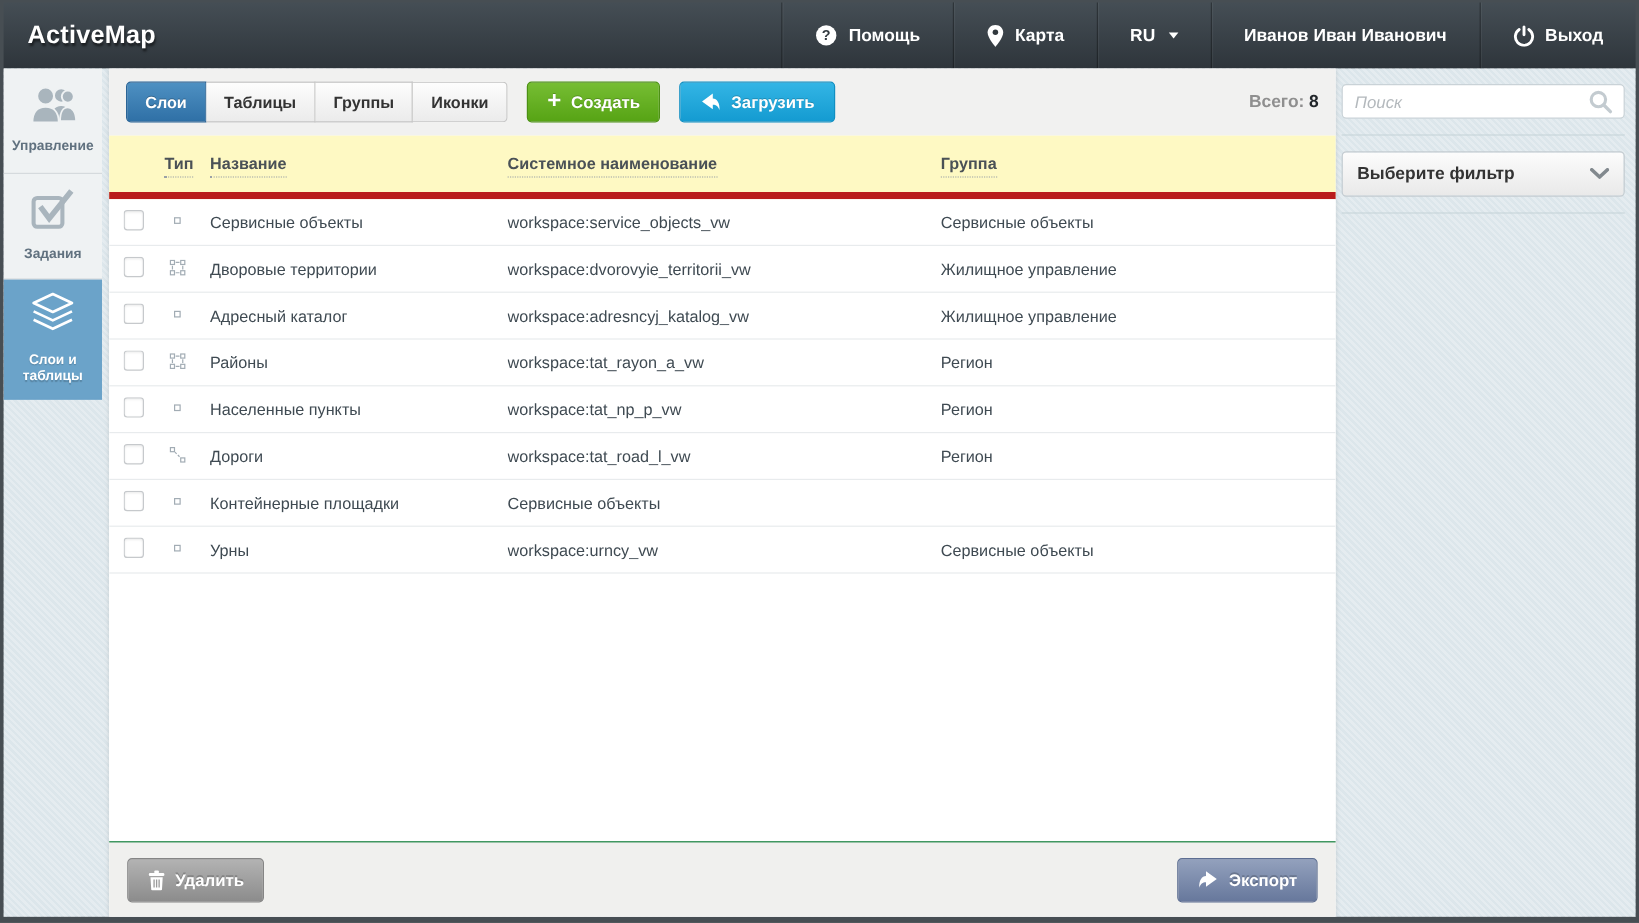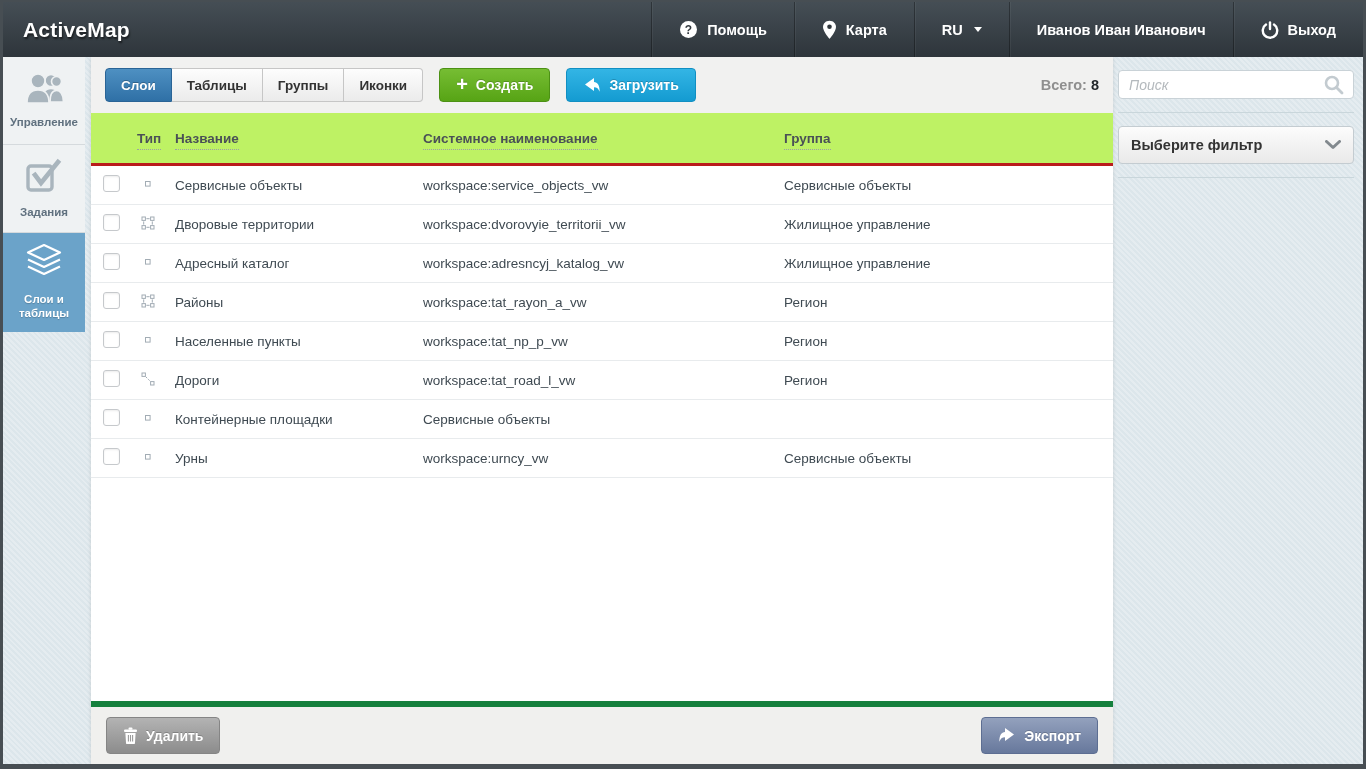--- a/index.html
+++ b/index.html
@@ -37,30 +37,30 @@
   .tab.active { color:#fff; background:linear-gradient(#4e90c2,#2f70a6); border-color:#2a6496; text-shadow:0 -1px 0 rgba(0,0,0,0.25); }
   .btn { height:34px; display:inline-flex; align-items:center; gap:8px; padding:0 16px; border-radius:4px; font-size:14px; font-weight:bold; color:#fff; cursor:pointer; text-shadow:0 -1px 0 rgba(0,0,0,0.2); }
   .btn-create { margin-left:16px; background:linear-gradient(#76bd33,#57a415); border:1px solid #4c9114; }
   .btn-upload { margin-left:16px; background:linear-gradient(#33b5e5,#149bd1); border:1px solid #118fc2; }
   .plus-glyph { font-size:20px; font-weight:bold; line-height:1; margin-top:-2px; }
   .total { margin-left:auto; font-size:14.5px; font-weight:bold; color:#8f8f8f; }
   .total b { color:#22272b; margin-left:4px; }
 
   
   .grid-cols { display:grid; grid-template-columns:34px 38px 248px 361px 1fr; align-items:center; }
-  .thead { height:53px; flex:0 0 53px; background:#bef264; border-bottom:3px solid #b91c1c; padding-left:12px; }
+  .thead { height:53px; flex:0 0 53px; background:#fef9c3; border-bottom:6px solid #b91c1c; padding-left:12px; }
   .thead .hcell span { font-size:13.5px; font-weight:bold; color:#4a5156; border-bottom:1px dotted #9aa1a6; padding-bottom:3px; cursor:pointer; }
   .tbody { flex:1; background:#fff; overflow:hidden; }
   .trow { height:39px; border-bottom:1px solid #e8ebed; padding-left:12px; cursor:pointer; }
   .cell { font-size:13.5px; color:#3f4a52; white-space:nowrap; overflow:hidden; }
   .checkbox { width:17px; height:17px; border:1px solid #c6c9cc; border-radius:3px; background:#fff; box-shadow:inset 0 1px 2px rgba(0,0,0,0.08); display:inline-block; cursor:pointer; }
   .geo { display:inline-flex; width:14px; height:14px; margin-left:4px; }
 
   
-  .cfooter { height:63px; flex:0 0 63px; background:#f0f0ee; border-top:6px solid #15803d; display:flex; align-items:center; justify-content:space-between; padding:0 15px;text-align:right; }
+  .cfooter { height:63px; flex:0 0 63px; background:#f0f0ee; border-top:1px solid #15803d; display:flex; align-items:center; justify-content:space-between; padding:0 15px;text-align:right; }
   .btn-delete { background:linear-gradient(#b3b3b3,#8c8c8c); border:1px solid #858585; height:37px; }
   .btn-export { background:linear-gradient(#93a1bd,#67789c); border:1px solid #5d6e92; height:37px; }
 
   
   .rightpanel { flex:1; padding:13px 9px 0 5px; }
   .searchbox { height:29px; background:#fff; border:1px solid #c9d2d7; border-radius:4px; display:flex; align-items:center; padding:0 8px 0 10px; }
   .searchbox input { flex:1; border:none; outline:none; font-size:14px; font-style:italic; color:#555; min-width:0; background:transparent; font-family:"Liberation Sans", sans-serif; }
   .searchbox input::placeholder { color:#b4b9bd; font-style:italic; }
   .rp-divider { border:none; border-top:1px solid #c9d6db; margin:13px 0; }
   .filterbtn { height:38px; background:linear-gradient(#fcfcfc,#e9e9e9); border:1px solid #c4ccd1; border-radius:4px; display:flex; align-items:center; justify-content:space-between; padding:0 12px; font-size:14.5px; font-weight:bold; color:#333; cursor:pointer; }

